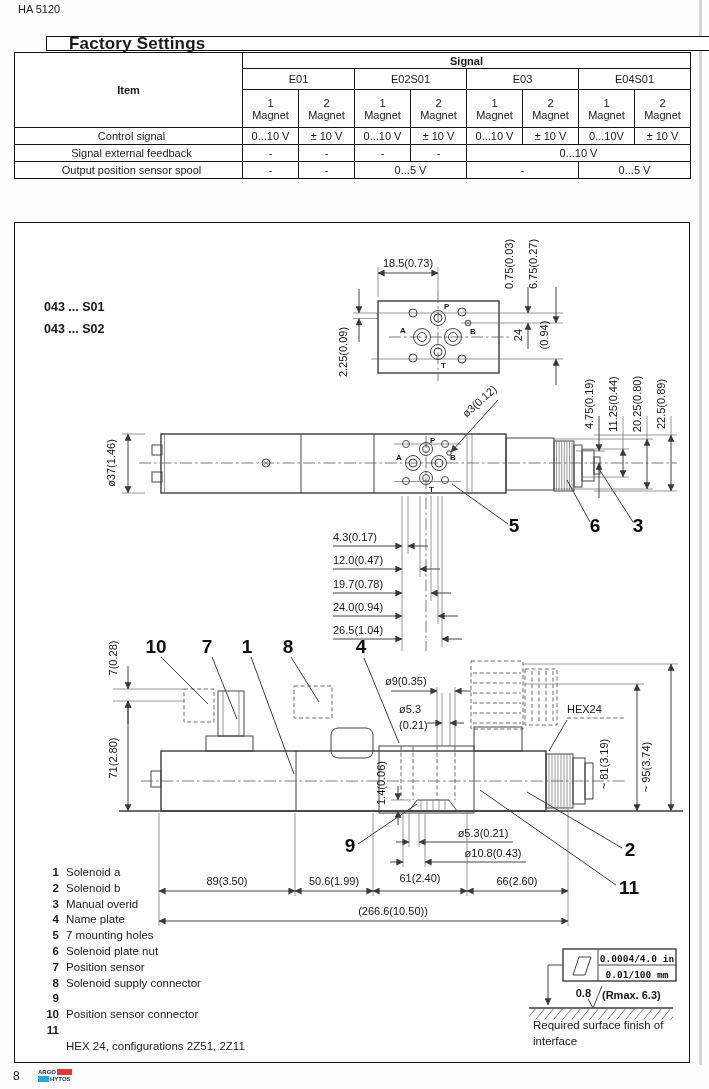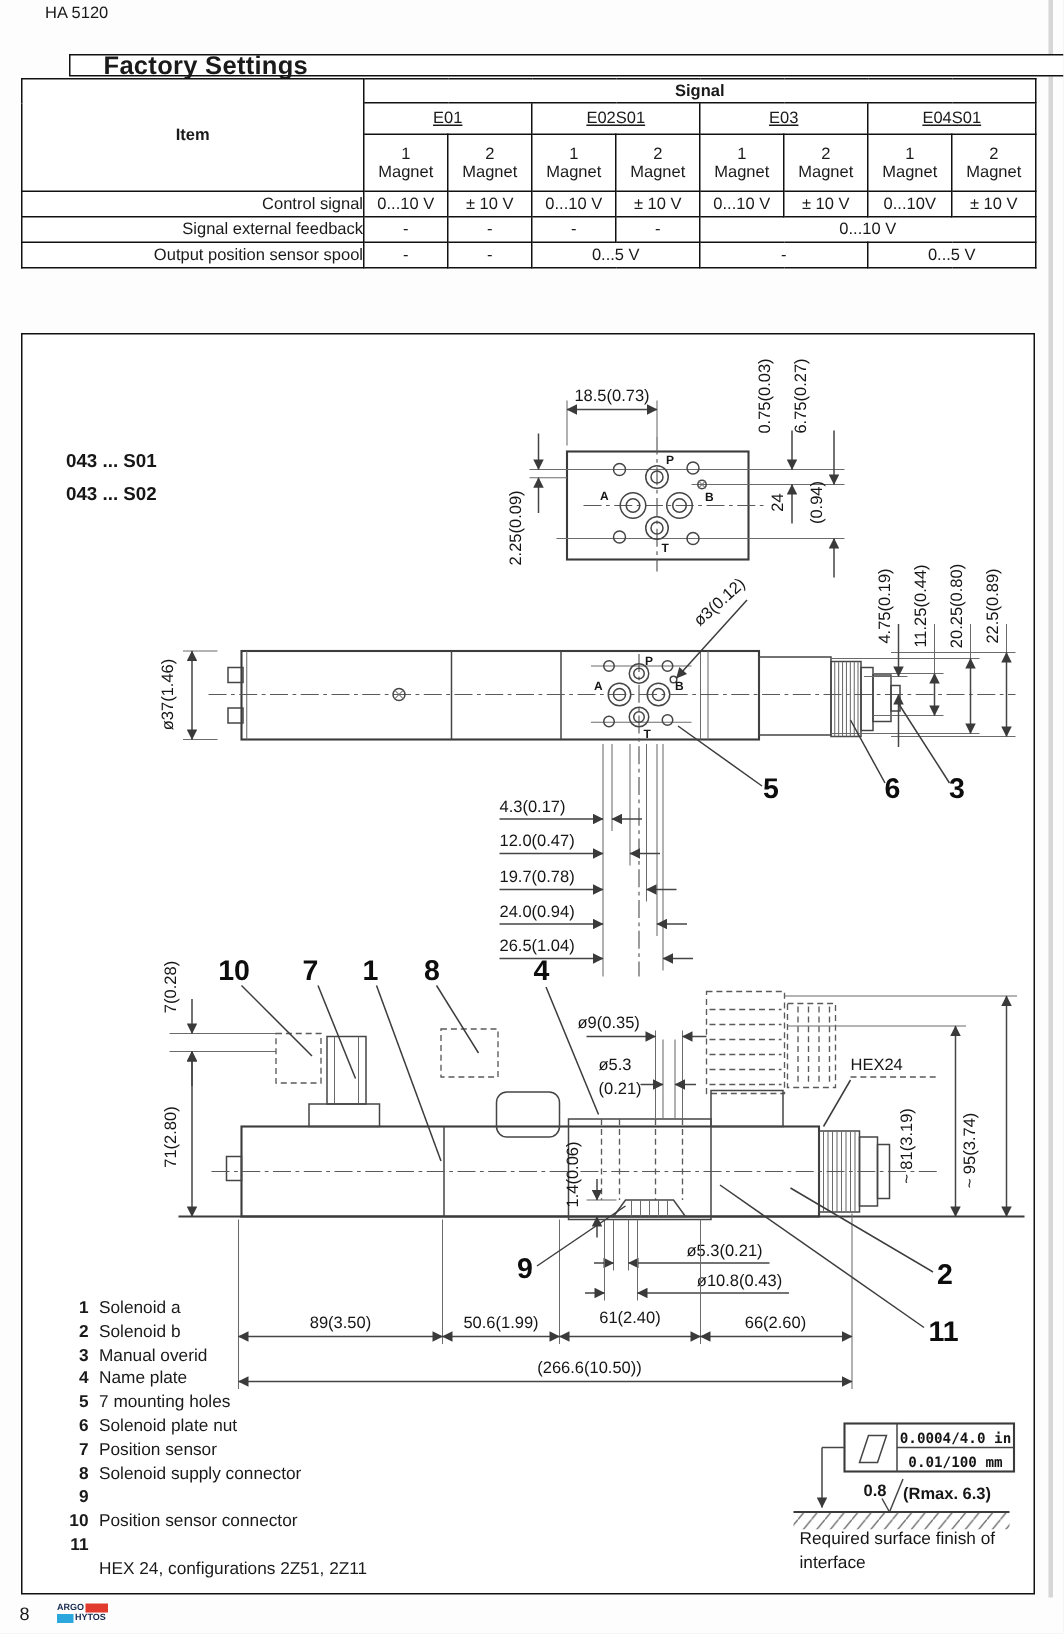--- a/index.html
+++ b/index.html
@@ -1,32 +1,32 @@
 <!DOCTYPE html>
 <html><head>
 <meta charset="utf-8">
 <style>
   html,body{margin:0;padding:0;background:#eee;}
   .page{position:relative;width:709px;height:1089px;background:#fdfdfd;
         font-family:"Liberation Sans",sans-serif;color:#1a1a1a;overflow:hidden;}
   .page-edge{position:absolute;left:699px;top:0;width:3px;height:1065px;background:#d6d6d6;}
-  .doccode{position:absolute;left:30px;top:3px;font-size:11px;text-align:right;}
+  .doccode{position:absolute;left:18px;top:3px;font-size:11px;text-align:right;}
   .secbox{position:absolute;left:14px;width:676px;border:1.6px solid #111;
           box-sizing:border-box;background:#fff;display:flex;align-items:center;}
   #fsbox{top:36px;height:15px;margin-left:32px;}
   #vdbox{top:193px;height:29px;}
   .sectitle{font-weight:bold;font-size:17px;padding-left:22px;letter-spacing:0.2px;}
   .subtitle{font-size:11px;margin-left:88px;}
   table.fs{position:absolute;left:14px;top:52px;width:676px;border-collapse:collapse;
            table-layout:fixed;border:1.6px solid #111;background:#fff;}
   table.fs td{border:1px solid #111;font-size:11px;text-align:center;vertical-align:middle;
               padding:0;overflow:hidden;}
   table.fs .b{font-weight:bold;}
-  table.fs .lbl{text-align:right;padding-left:6px;}
-  tr.r-model{height:16px;} tr.r-e{height:21px;text-decoration:underline;} tr.r-mag{height:38px;}
+  table.fs .lbl{text-align:center;padding-left:6px;}
+  tr.r-model{height:16px;} tr.r-e{height:21px;} tr.r-mag{height:38px;}
   tr.r-data{height:17px;}
   .drawbox{position:absolute;left:14px;top:222px;width:676px;height:841px;
            border:1.3px solid #111;box-sizing:border-box;background:#fff;}
   .drawbox svg{position:absolute;left:0;top:0;}
   
   .dl{stroke:#454545;stroke-width:1;fill:none;}
   .dl2{stroke:#3b3b3b;stroke-width:1.4;fill:none;}
   .thn{stroke:#6b6b6b;stroke-width:0.7;fill:none;}
   .dsh{stroke:#5a5a5a;stroke-width:0.9;fill:none;stroke-dasharray:4 2.6;}
   .ctr{stroke:#5a5a5a;stroke-width:0.8;fill:none;stroke-dasharray:12 3 2.5 3;}

